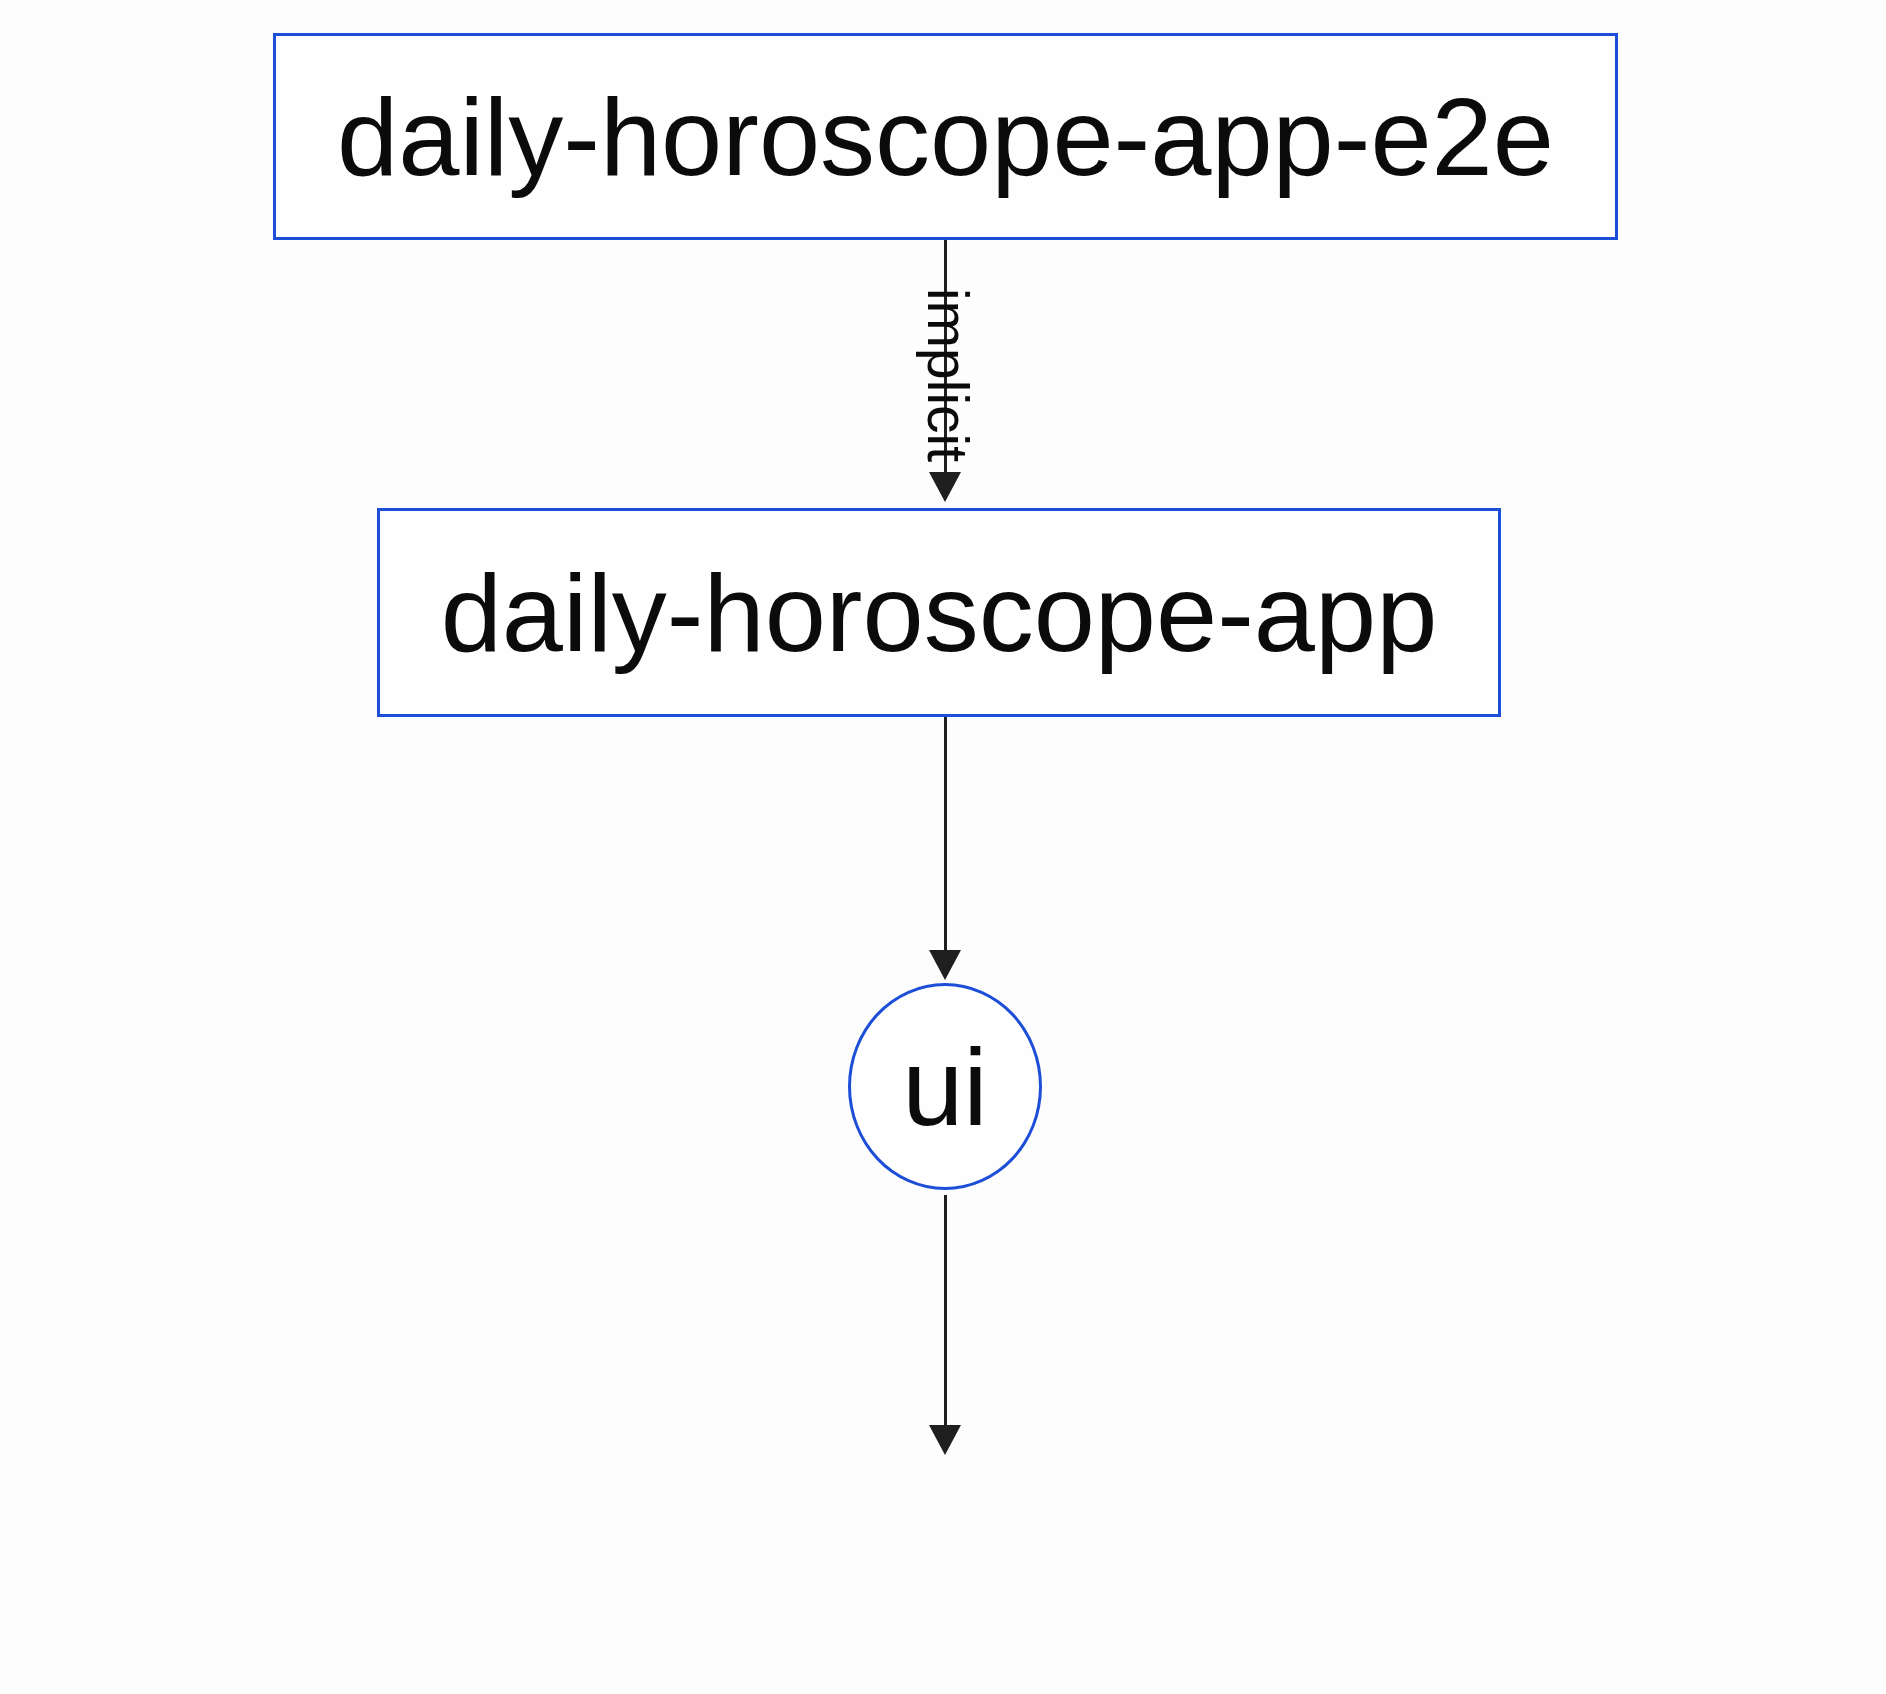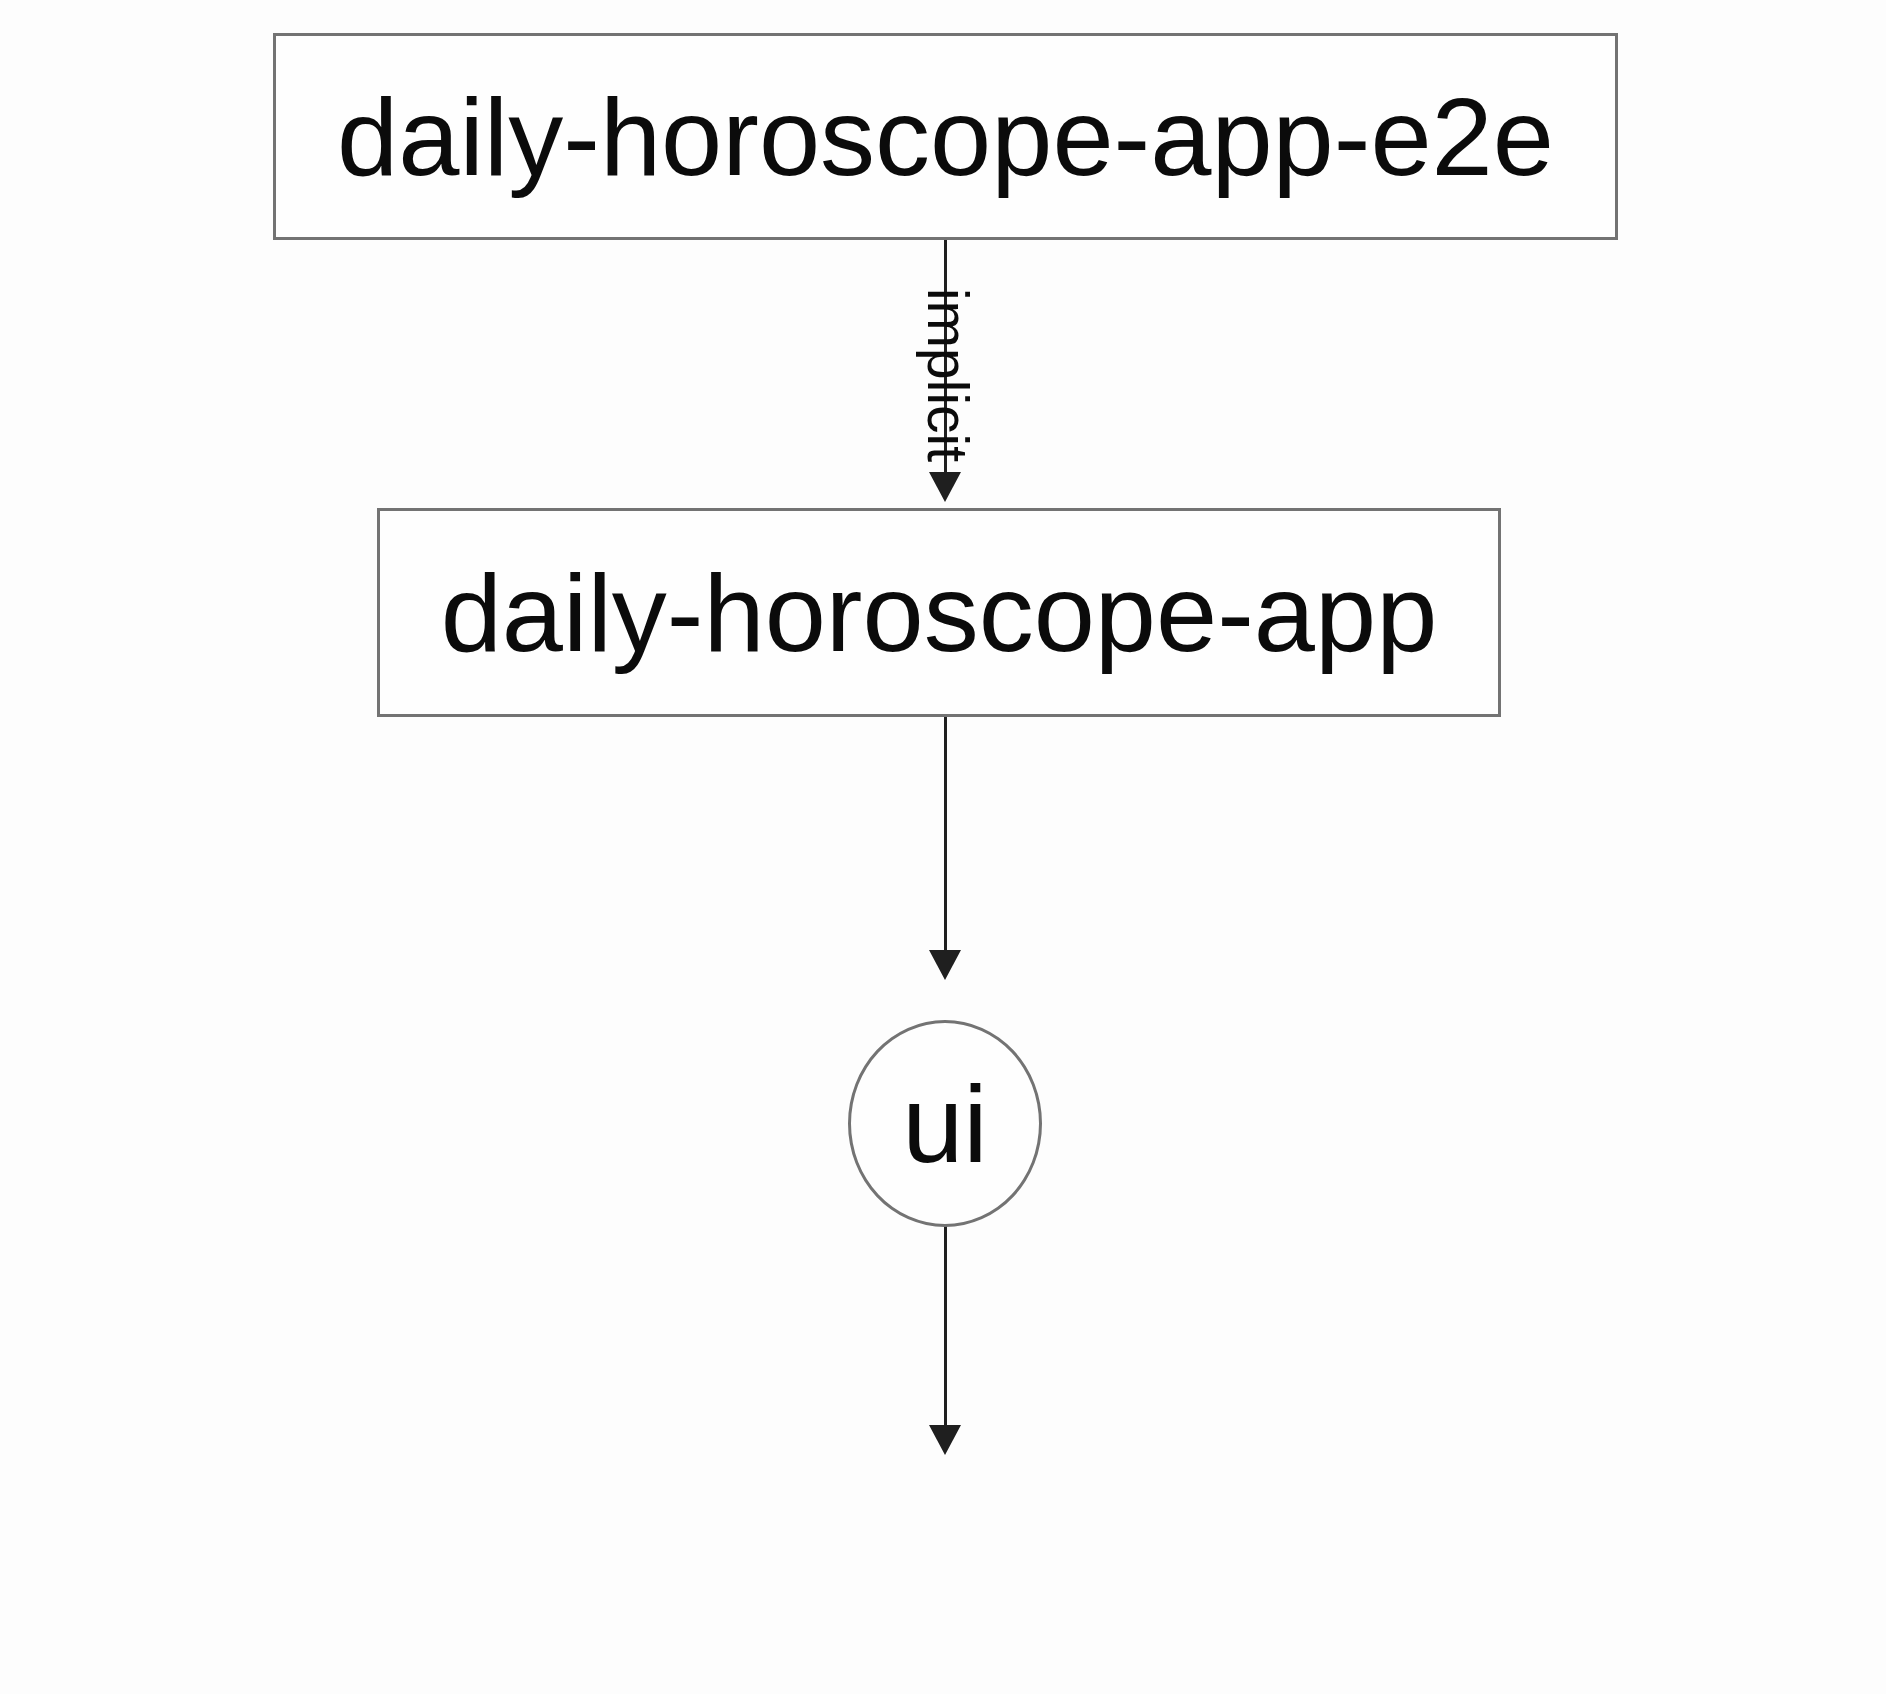--- a/index.html
+++ b/index.html
@@ -14,38 +14,38 @@
     background: #fdfdfd;
     font-family: "Liberation Sans", sans-serif;
     color: #0b0b0b;
     overflow: hidden;
   }
   .node {
     position: absolute;
     display: flex;
     align-items: center;
     justify-content: center;
-    border: 3px solid #737373;
+    border: 3px solid #1d4ed8;
     background: #fefefe;
     box-sizing: border-box;
     font-size: 110px;
     line-height: 1;
     white-space: nowrap;
     color: #0b0b0b;
   }
   .node.rect-e2e {
     left: 273px; top: 33px;
     width: 1345px; height: 207px;
   }
   .node.rect-app {
     left: 377px; top: 508px;
     width: 1124px; height: 209px;
   }
   .node.ellipse-ui {
-    left: 848px; top: 1020px;
+    left: 848px; top: 983px;
     width: 194px; height: 207px;
     border-radius: 50%;
   }
   .node.ellipse-models {
     left: 713px; top: 1460px;
     width: 464px; height: 216px;
     border-radius: 50%;
   }
   .edge-line {
     position: absolute;

